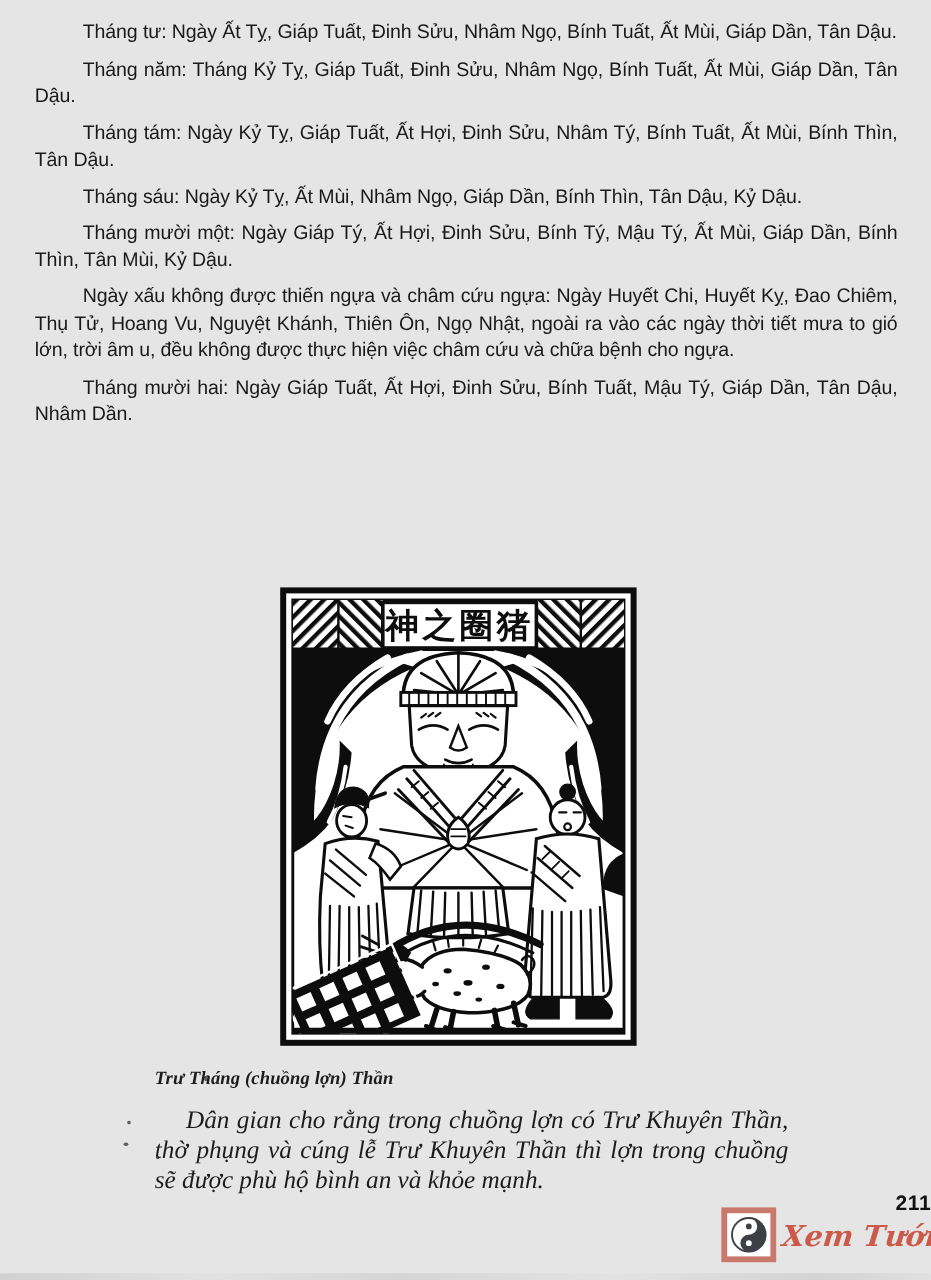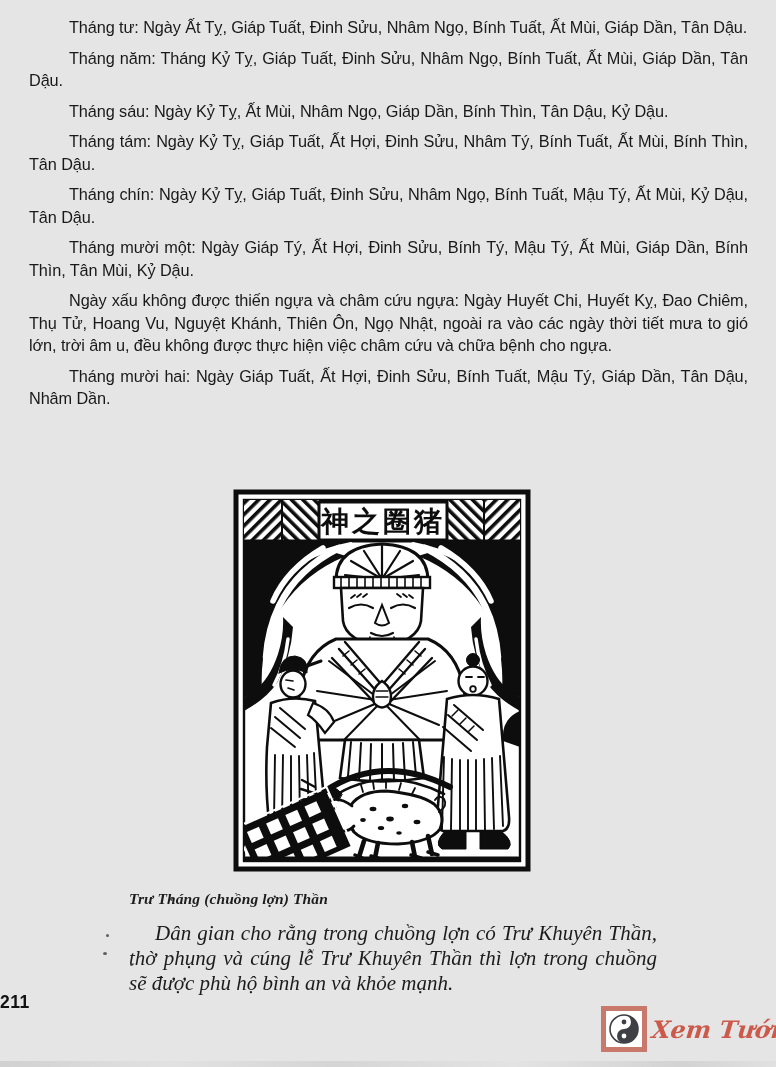--- a/index.html
+++ b/index.html
@@ -19,21 +19,21 @@
   .illustration svg { display:block; width:298px; height:383px; }
   
   .caption {
     position:absolute; left:129px; top:890px; width:540px;
     font-family:"Liberation Serif", serif; font-style:italic; color:#1c1c1c;
   }
   .caption-title { font-weight:bold; font-size:15.5px; margin:0 0 13px 0; letter-spacing:0.1px; }
   .caption-text { font-size:21px; line-height:25px; margin:0; text-indent:26px; width:528px; text-align:justify; }
   
   .page-number {
-    position:absolute; top:992px; left:0; width:776px; text-align:left;
+    position:absolute; top:992px; left:0; width:776px; text-align:right;
     font-weight:bold; font-size:17.5px; letter-spacing:0.5px; color:#111;
   }
   
   .watermark { position:absolute; left:601px; top:1006px; display:flex; align-items:center; gap:5px; }
   .yy-box { width:46px; height:46px; flex:0 0 auto; }
   .watermark-text {
     font-family:"DejaVu Serif", serif; font-style:italic; font-weight:bold;
     color:#cb5a4a; font-size:24px; transform:skewX(-6deg); letter-spacing:0px;
     white-space:nowrap;
   }
@@ -46,23 +46,22 @@
   }
 </style>
 </head>
 <body>
 
 <div class="page">
 
   <div class="text-block">
     <p>Tháng tư: Ngày Ất Tỵ, Giáp Tuất, Đinh Sửu, Nhâm Ngọ, Bính Tuất, Ất Mùi, Giáp Dần, Tân Dậu.</p>
     <p>Tháng năm: Tháng Kỷ Tỵ, Giáp Tuất, Đinh Sửu, Nhâm Ngọ, Bính Tuất, Ất Mùi, Giáp Dần, Tân Dậu.</p>
+    <p>Tháng tám: Ngày Kỷ Tỵ, Giáp Tuất, Ất Hợi, Đinh Sửu, Nhâm Tý, Bính Tuất, Ất Mùi, Bính Thìn, Tân Dậu.</p>
     <p>Tháng sáu: Ngày Kỷ Tỵ, Ất Mùi, Nhâm Ngọ, Giáp Dần, Bính Thìn, Tân Dậu, Kỷ Dậu.</p>
-    <p>Tháng tám: Ngày Kỷ Tỵ, Giáp Tuất, Ất Hợi, Đinh Sửu, Nhâm Tý, Bính Tuất, Ất Mùi, Bính Thìn, Tân Dậu.</p>
-    <p>Tháng chín: Ngày Kỷ Tỵ, Giáp Tuất, Đinh Sửu, Nhâm Ngọ, Bính Tuất, Mậu Tý, Ất Mùi, Kỷ Dậu, Tân Dậu.</p>
     <p>Tháng mười một: Ngày Giáp Tý, Ất Hợi, Đinh Sửu, Bính Tý, Mậu Tý, Ất Mùi, Giáp Dần, Bính Thìn, Tân Mùi, Kỷ Dậu.</p>
     <p>Ngày xấu không được thiến ngựa và châm cứu ngựa: Ngày Huyết Chi, Huyết Kỵ, Đao Chiêm, Thụ Tử, Hoang Vu, Nguyệt Khánh, Thiên Ôn, Ngọ Nhật, ngoài ra vào các ngày thời tiết mưa to gió lớn, trời âm u, đều không được thực hiện việc châm cứu và chữa bệnh cho ngựa.</p>
     <p>Tháng mười hai: Ngày Giáp Tuất, Ất Hợi, Đinh Sửu, Bính Tuất, Mậu Tý, Giáp Dần, Tân Dậu, Nhâm Dần.</p>
   </div>
 
   <div class="illustration">
     <svg viewBox="0 0 298 383" xmlns="http://www.w3.org/2000/svg">
       <defs>
         <pattern id="hA" width="8" height="8" patternUnits="userSpaceOnUse" patternTransform="rotate(45)">
           <rect width="8" height="8" fill="#fff"></rect>

